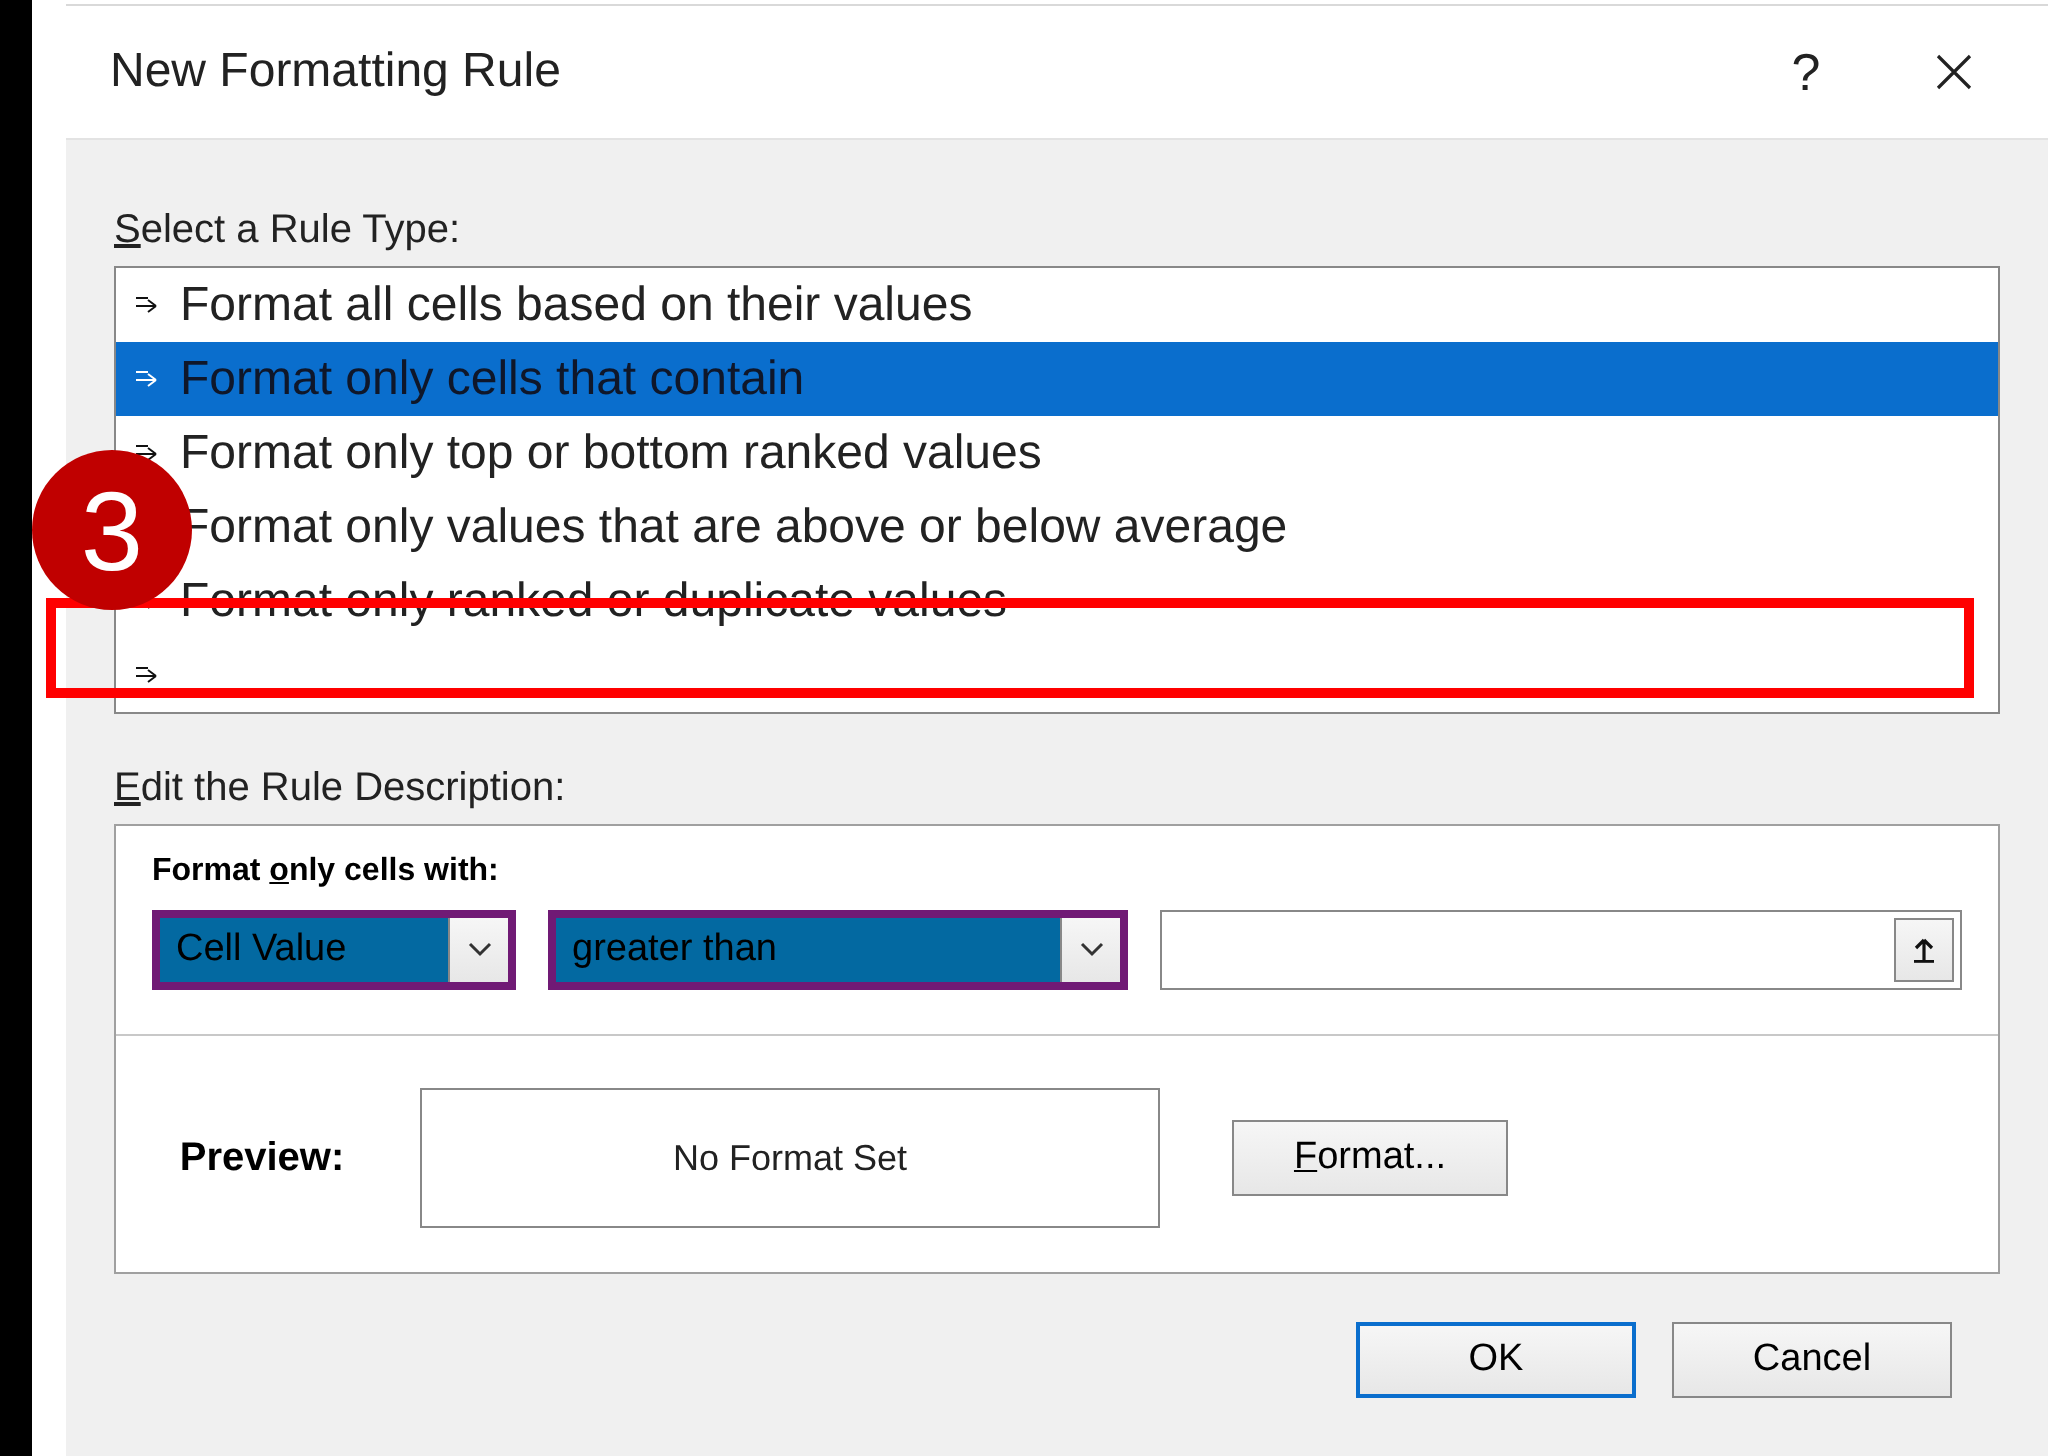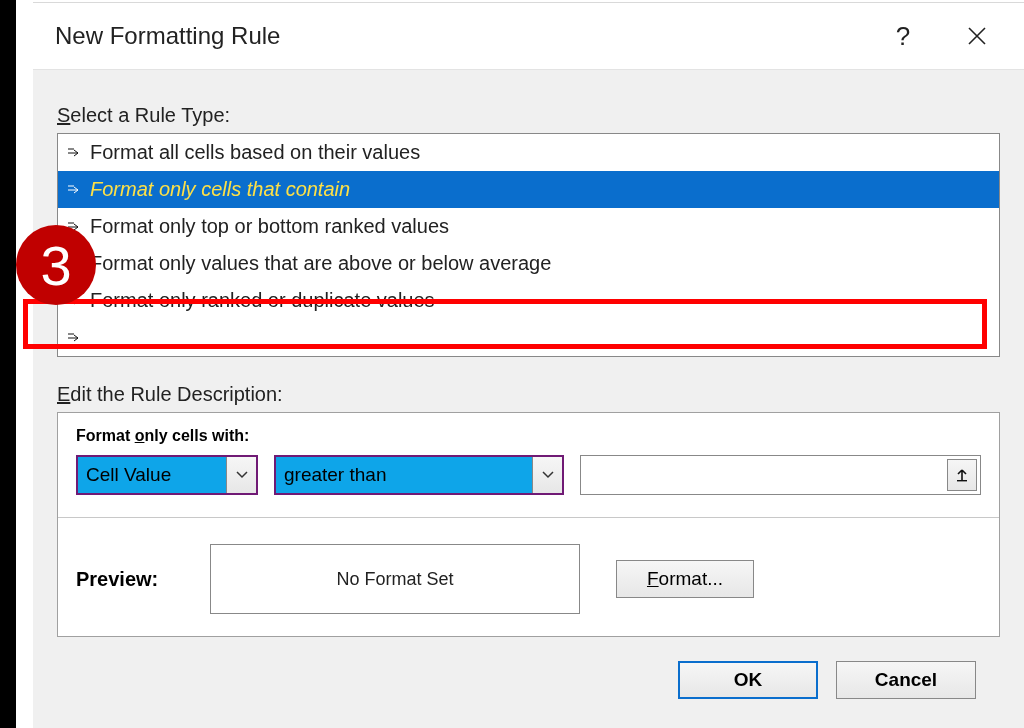--- a/index.html
+++ b/index.html
@@ -76,29 +76,28 @@
     background: #fff;
     height: 224px;
     position: relative;
     margin-bottom: 26px;
   }
   .rule-row {
     height: 37px;
     display: flex;
     align-items: center;
     padding-left: 10px;
-    font-size: 20px;
+    font-size: 24px;
     color: #222;
     position: relative;
     cursor: pointer;
   }
   .rule-row.selected {
     background: #0a6ecd;
-    color: #fde047;
-    font-style: italic;
+    color: #0f172a;
   }
   .rule-arrow {
     display: inline-block;
     width: 22px;
     flex-shrink: 0;
   }
   .rule-arrow svg { display: block; }
   .callout-highlight {
     position: absolute;
     left: 23px;
@@ -141,22 +140,22 @@
     display: flex;
     gap: 16px;
     align-items: stretch;
     margin-bottom: 6px;
   }
   .criteria-row > .combo, .criteria-row > .textbox-wrap {
     height: 40px;
   }
   .combo {
     display: flex;
-    border: 2px solid #701a75;
-    background: #0ea5e9;
+    border: 4px solid #701a75;
+    background: #0369a1;
   }
   .combo .combo-text {
     flex: 1;
     padding: 6px 8px;
     font-size: 19px;
     display: flex;
     align-items: center;
   }
   .combo .combo-btn {
     width: 30px;
@@ -197,20 +196,21 @@
   .hr {
     border: none;
     border-top: 1px solid #c8c8c8;
     margin: 22px -18px 20px -18px;
   }
   .preview-row {
     display: flex;
     align-items: center;
     gap: 24px;
     padding: 6px 0 0 0;
+    text-align: center;
   }
   .preview-label {
     font-weight: 700;
     font-size: 20px;
     width: 110px;
   }
   .preview-box {
     width: 370px;
     height: 70px;
     border: 1px solid #888;
@@ -231,21 +231,20 @@
     justify-content: center;
     cursor: pointer;
     margin-left: 12px;
   }
   .format-btn .ul { text-decoration: underline; }
   .dlg-buttons {
     display: flex;
     justify-content: flex-end;
     gap: 18px;
     padding: 6px 24px 0 0;
-    font-weight: bold;
   }
   .dlg-btn {
     width: 140px;
     height: 38px;
     border: 1px solid #888;
     background: linear-gradient(#f6f6f6,#e7e7e7);
     font-size: 19px;
     display: flex;
     align-items: center;
     justify-content: center;

